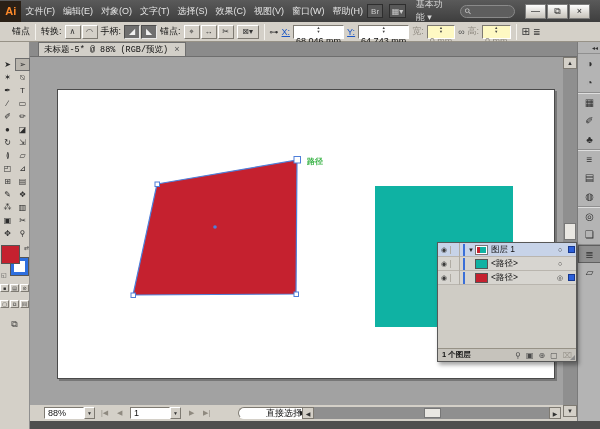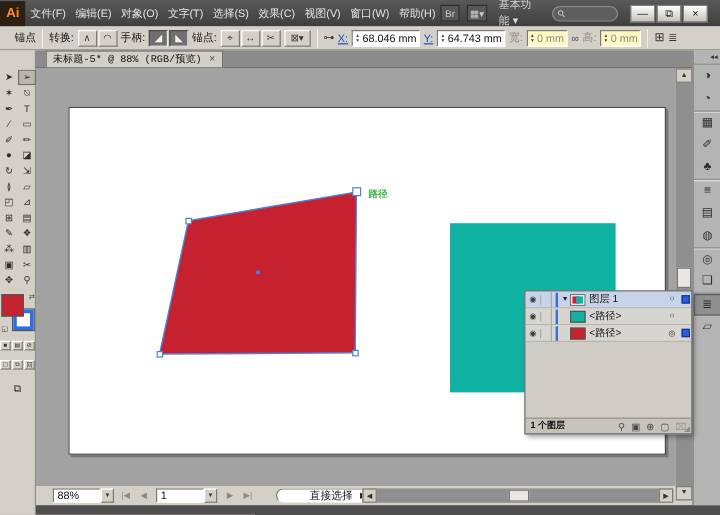--- a/index.html
+++ b/index.html
@@ -28,21 +28,21 @@
   .controlbar { position:absolute; left:0; top:22px; width:600px; height:20px; background:#d4d0c8;
                 border-bottom:1px solid #979287; display:flex; align-items:center; padding:0 12px; gap:3px; }
   .cb-sep { width:1px; height:16px; background:#9a958b; border-right:1px solid #f3f1ec; margin:0 2px; }
   .cb-label { white-space:nowrap; }
   .cb-label.blue { color:#1a56c4; text-decoration:underline; }
   .cb-label.dim { color:#8f8a80; }
   .cb-btn { width:16px; height:14px; background:#d4d0c8; border:1px solid; border-color:#fff #7e7a72 #7e7a72 #fff;
             font-size:8px; display:flex; align-items:center; justify-content:center; color:#333; }
   .cb-btn.pressed { background:#6f6f6f; color:#f2f2f2; border-color:#4d4d4d #e9e9e9 #e9e9e9 #4d4d4d; }
   .spin { display:flex; align-items:center; height:14px; background:#fff; border:1px solid;
-          border-color:#7e7a72 #fff #fff #7e7a72; padding:0 2px; gap:2px; }
+          border-color:#7e7a72 #fff #fff #7e7a72; padding:0 2px; gap:2px;flex-direction:column; }
   .spin .arrows { display:flex; flex-direction:column; font-size:4px; line-height:4px; color:#444; }
   .spin.dim { background:#fef9c3; color:#8f8a80; }
   .spin .val { white-space:nowrap; }
 
   
   .tabstrip { position:absolute; left:30px; top:42px; width:547px; height:15px; background:#8b8b8b;
               border-bottom:1px solid #6e6e6e; display:flex; align-items:flex-end;font-family:Liberation Mono, monospace; }
   .doc-tab { margin-left:8px; height:14px; background:#d2cfc8; border:1px solid #6e6e6e; border-bottom:none;
              display:flex; align-items:center; padding:0 5px; gap:6px; font-size:8.5px; white-space:nowrap; }
   .doc-tab .close { color:#555; font-size:9px; }
@@ -87,21 +87,21 @@
 
   
   .statusbar { position:absolute; left:30px; top:405px; width:533px; height:16px; background:#d4d0c8; }
   .sb-item { position:absolute; top:2px; height:12px; display:flex; align-items:center; }
   .sunken { background:#fff; border:1px solid; border-color:#7e7a72 #fff #fff #7e7a72; }
   .sb-zoom { left:14px; width:40px; padding:0 3px; }
   .sb-drop { width:11px; height:12px; background:#d4d0c8; border:1px solid; border-color:#fff #7e7a72 #7e7a72 #fff;
              display:flex; align-items:center; justify-content:center; font-size:5px; color:#333; }
   .sb-nav { font-size:7px; color:#8f8a80; padding:0 3px; }
   .sb-board { left:100px; width:40px; padding:0 3px; }
-  .sb-status { left:200px; width:92px; justify-content:center;border-radius:6px; }
+  .sb-status { left:208px; width:92px; justify-content:center;border-radius:6px; }
   .sb-fly { left:270px; font-size:7px; color:#222; }
 
   .bottomstrip { position:absolute; left:30px; top:421px; width:570px; height:8px; background:#4f4f4f; }
 
   
   .dock { position:absolute; left:577px; top:42px; width:23px; height:379px; background:#b4b4b4;
           border-left:1px solid #7a7a7a; }
   .dock-head { height:12px; display:flex; align-items:center; justify-content:flex-end; padding-right:2px;
                font-size:6px; color:#333; border-bottom:1px solid #8f8f8f; }
   .dock-icon { width:23px; height:19px; display:flex; align-items:center; justify-content:center;

